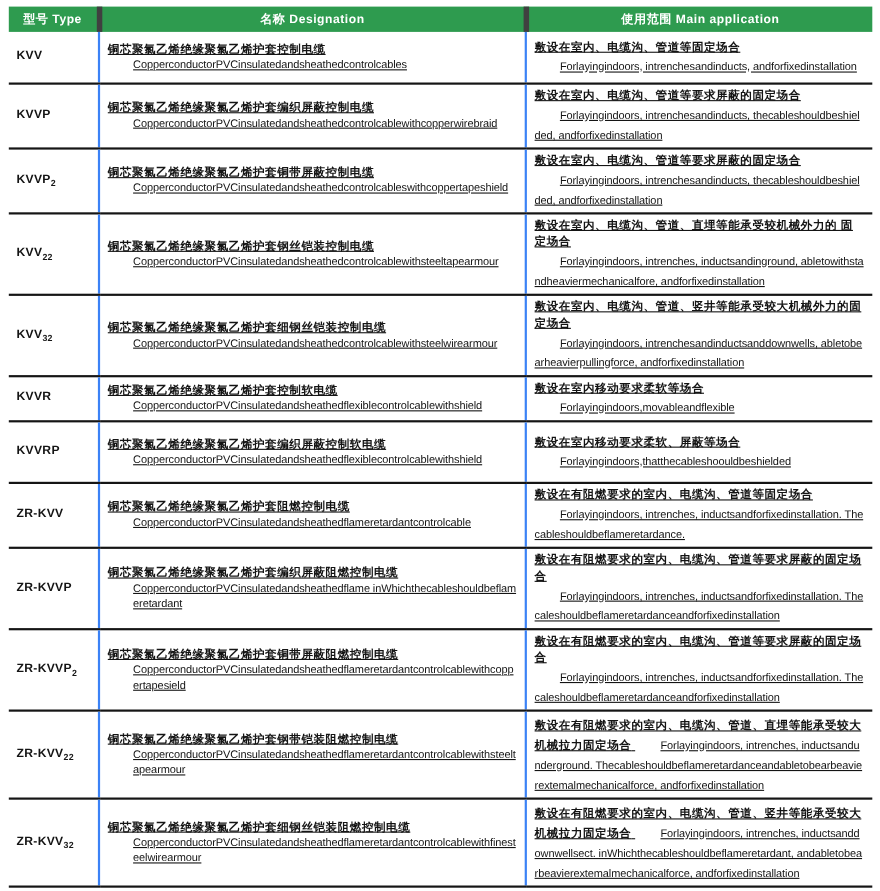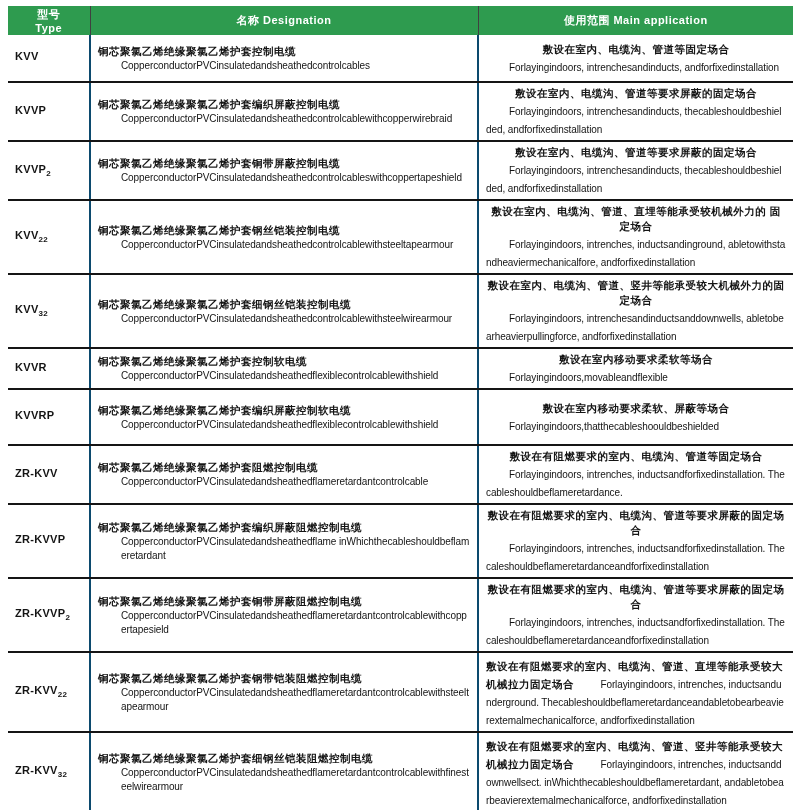--- a/index.html
+++ b/index.html
@@ -12,42 +12,42 @@
     font-size:12.5px;font-weight:bold;color:#111;margin:2px 0 7px 0;letter-spacing:0.2px;
   }
   table.cable-table{
     border-collapse:collapse;table-layout:fixed;width:785px;
   }
   col.c-type{width:82px;}
   col.c-name{width:388px;}
   col.c-app{width:315px;}
   thead th{
     background:#2e9b4f;color:#ffffff;font-weight:bold;font-size:11px;
-    height:21px;padding:1px 19px;text-align:center;vertical-align:middle;
+    height:21px;padding:1px 4px;text-align:center;vertical-align:middle;
     letter-spacing:0.5px;
   }
-  thead th.sep{border-left:1px solid #404040;}
+  thead th.sep{border-left:5px solid #404040;}
   tbody td{
     border-bottom:2px solid #151515;
     vertical-align:middle;padding:3px 7px;
     word-break:break-all;overflow:hidden;
   }
-  tbody td.sep{border-left:2px solid #0c4a6e;}
+  tbody td.sep{border-left:2px solid #3b82f6;text-decoration:underline;}
   td.type-cell{
     font-size:11px;font-weight:bold;letter-spacing:0.3px;
     word-break:normal;
   }
   td.type-cell sub{font-size:8px;}
   .zh{
     font-weight:bold;font-size:10.5px;line-height:15px;letter-spacing:0.5px;
   }
   .en{
     font-weight:normal;font-size:10px;line-height:14px;letter-spacing:-0.1px;margin-left:23px;
   }
-  .app-cell .zh.block{display:block;text-align:center;}
+  .app-cell .zh.block{display:block;}
   .app-cell.inline .zh::after{content:" ";}
   .name-cell .zh{display:block;}
   .name-cell .en{display:block;}
 </style>
 </head>
 <body>
 
 <div class="page">
 
   <table class="cable-table">

